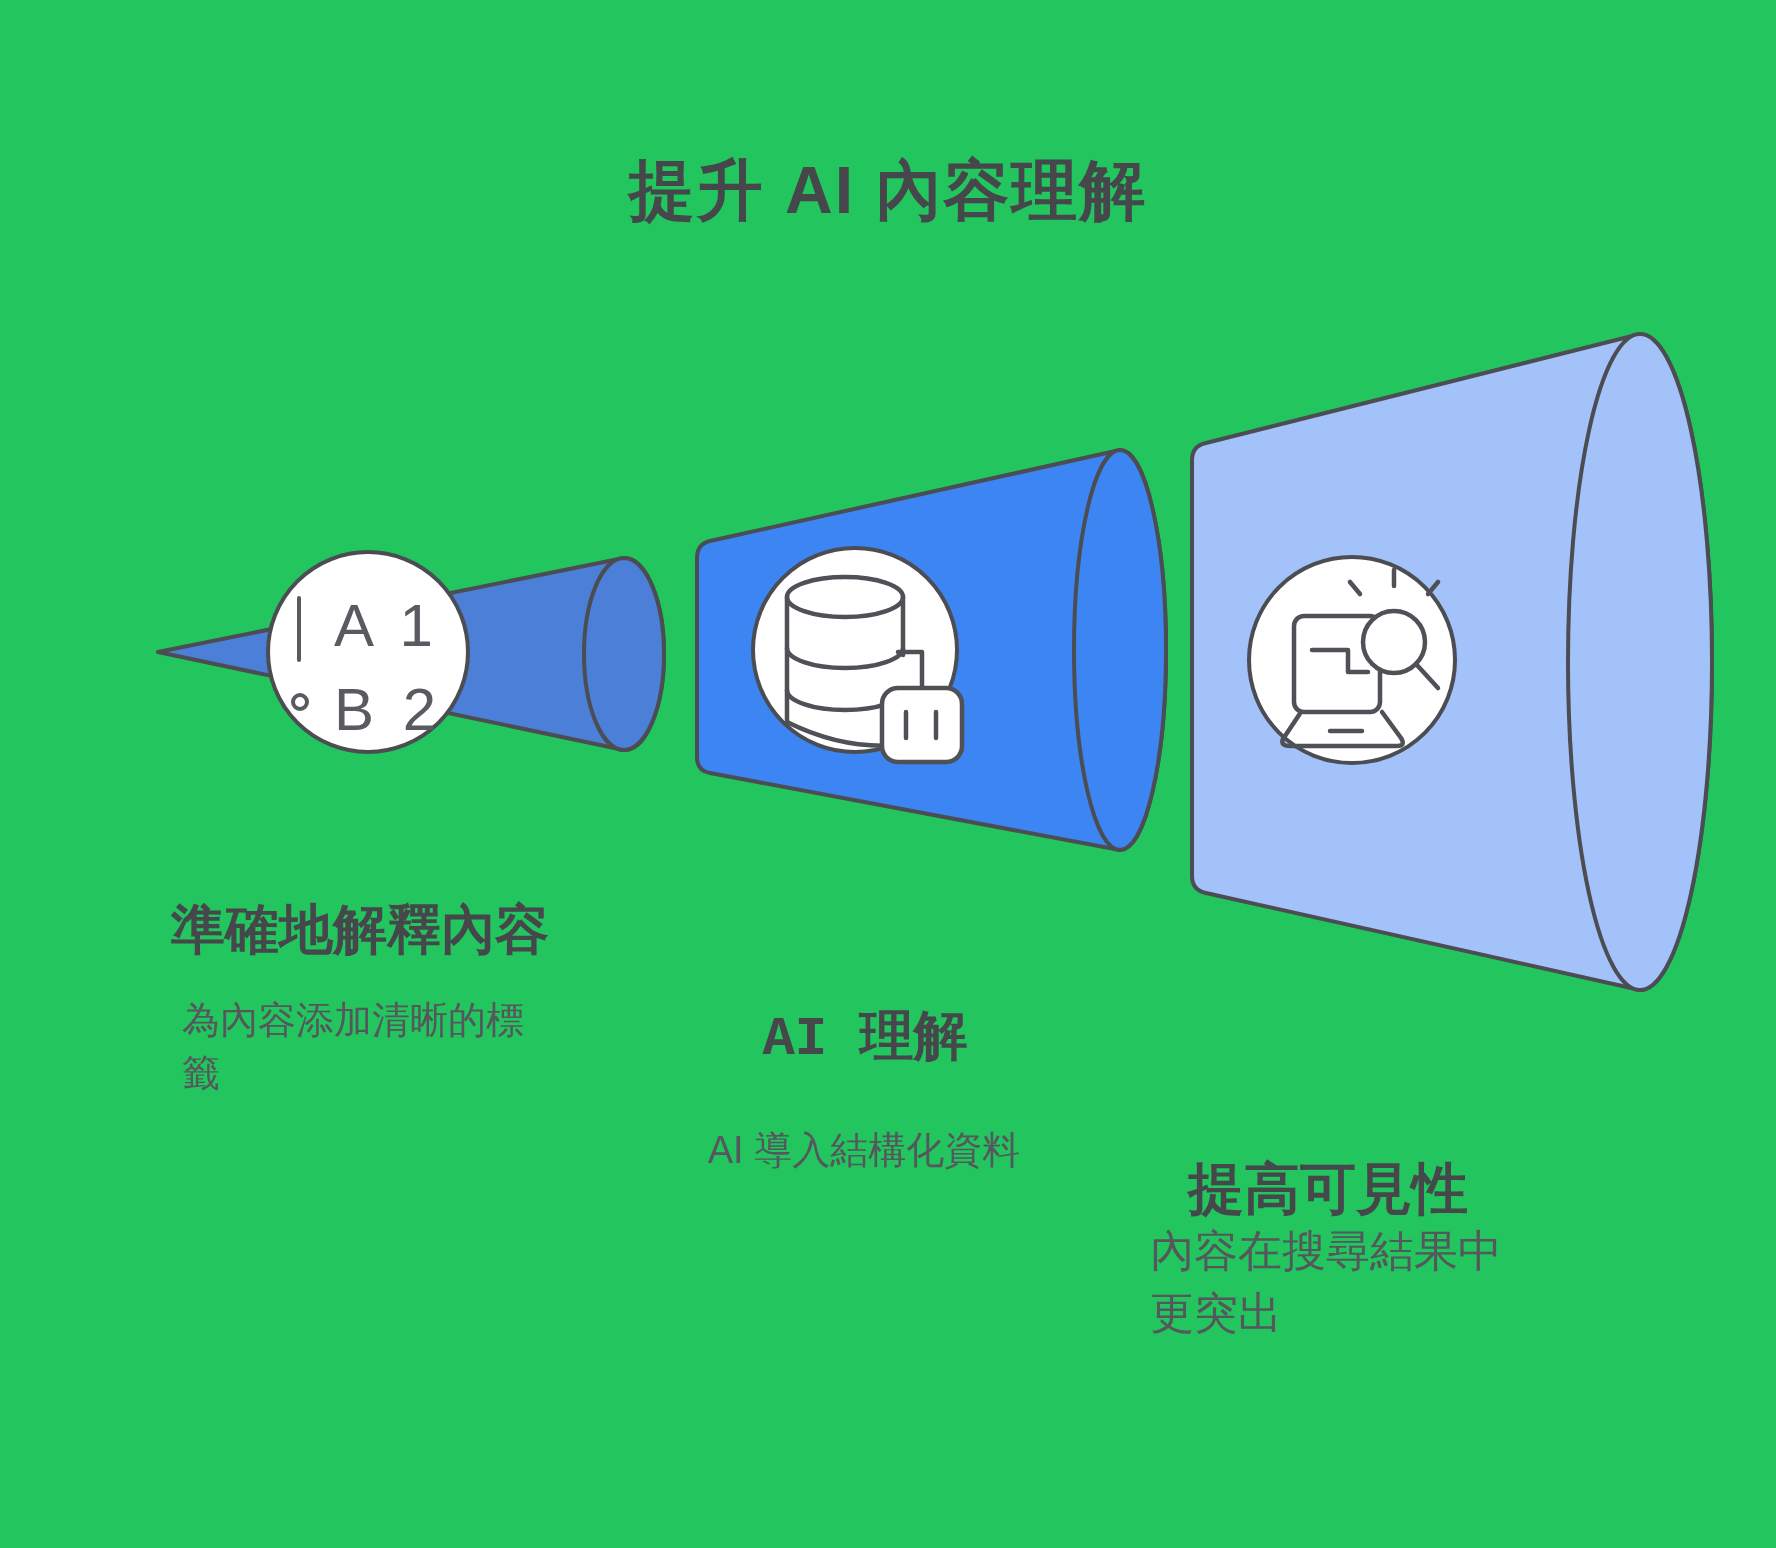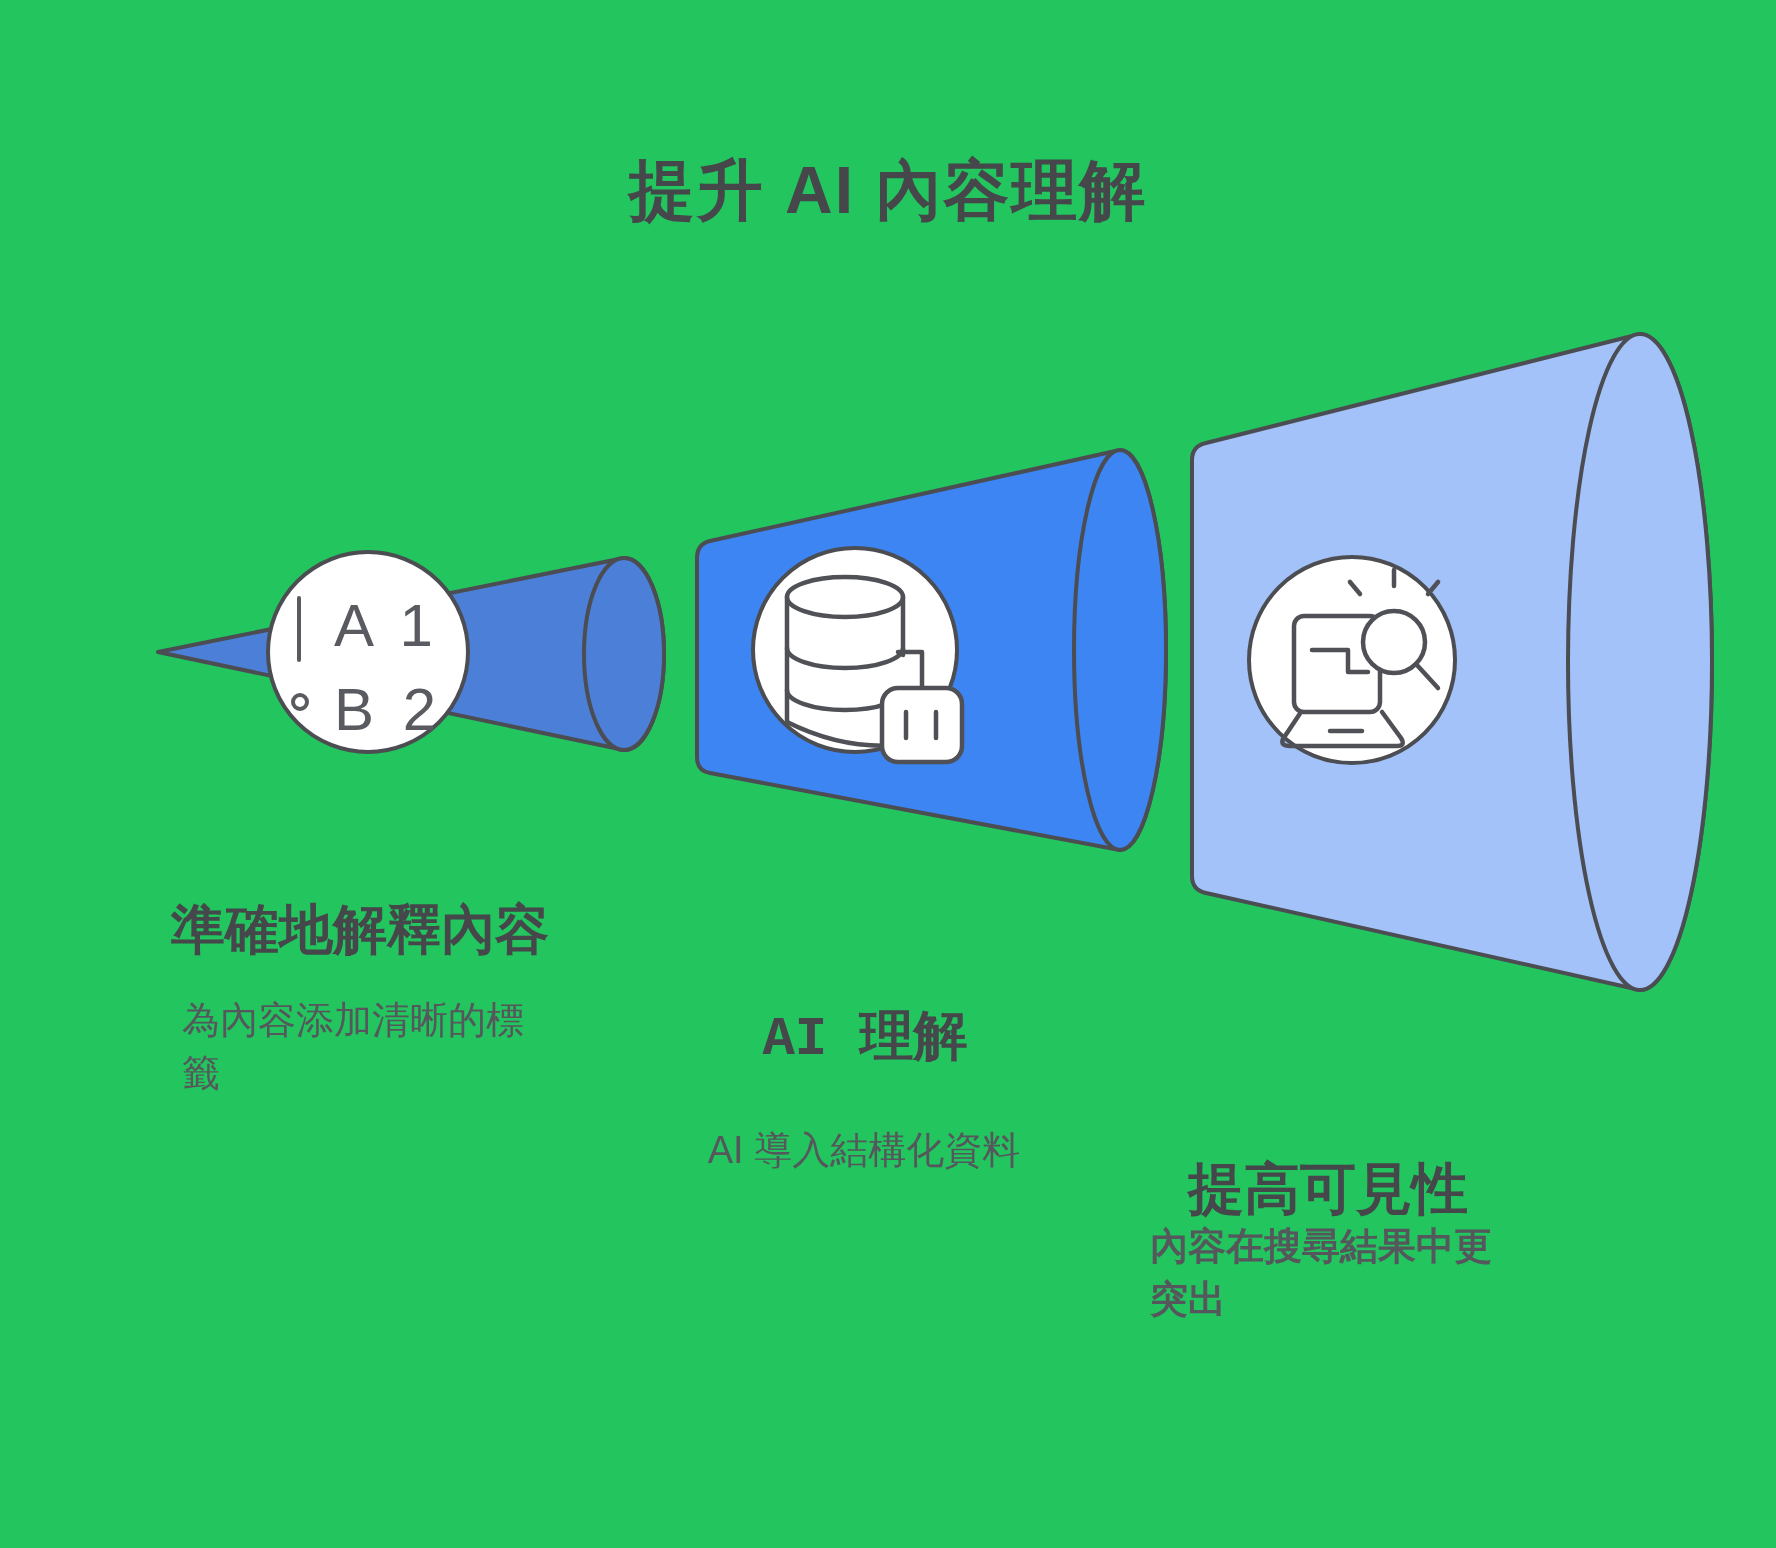--- a/index.html
+++ b/index.html
@@ -44,21 +44,21 @@
     position: absolute;
     transform: translateX(-50%);
     color: #55575c;
     line-height: 1.4;
   }
   .label-1 { left: 360px;  top: 894px;  font-size: 54px; }
   .desc-1  { left: 360px;  top: 994px;  width: 356px; font-size: 38px; }
   .label-2 { left: 865px;  top: 1000px; font-size: 54px; font-family: Liberation Mono, monospace; }
   .desc-2  { left: 864px;  top: 1124px; font-size: 38px; white-space: nowrap; }
   .label-3 { left: 1328px; top: 1108px; font-size: 56px; margin-top: 44px; }
-  .desc-3  { left: 1328px; top: 1220px; width: 356px; font-size: 38px; font-weight: bold; }
+  .desc-3  { left: 1328px; top: 1220px; width: 356px; font-size: 44px; }
   .icon-letters {
     font-family: "Liberation Sans", sans-serif;
     font-size: 60px;
     letter-spacing: 6px;
     fill: #595b60;
   }
 </style>
 </head>
 <body>
 

